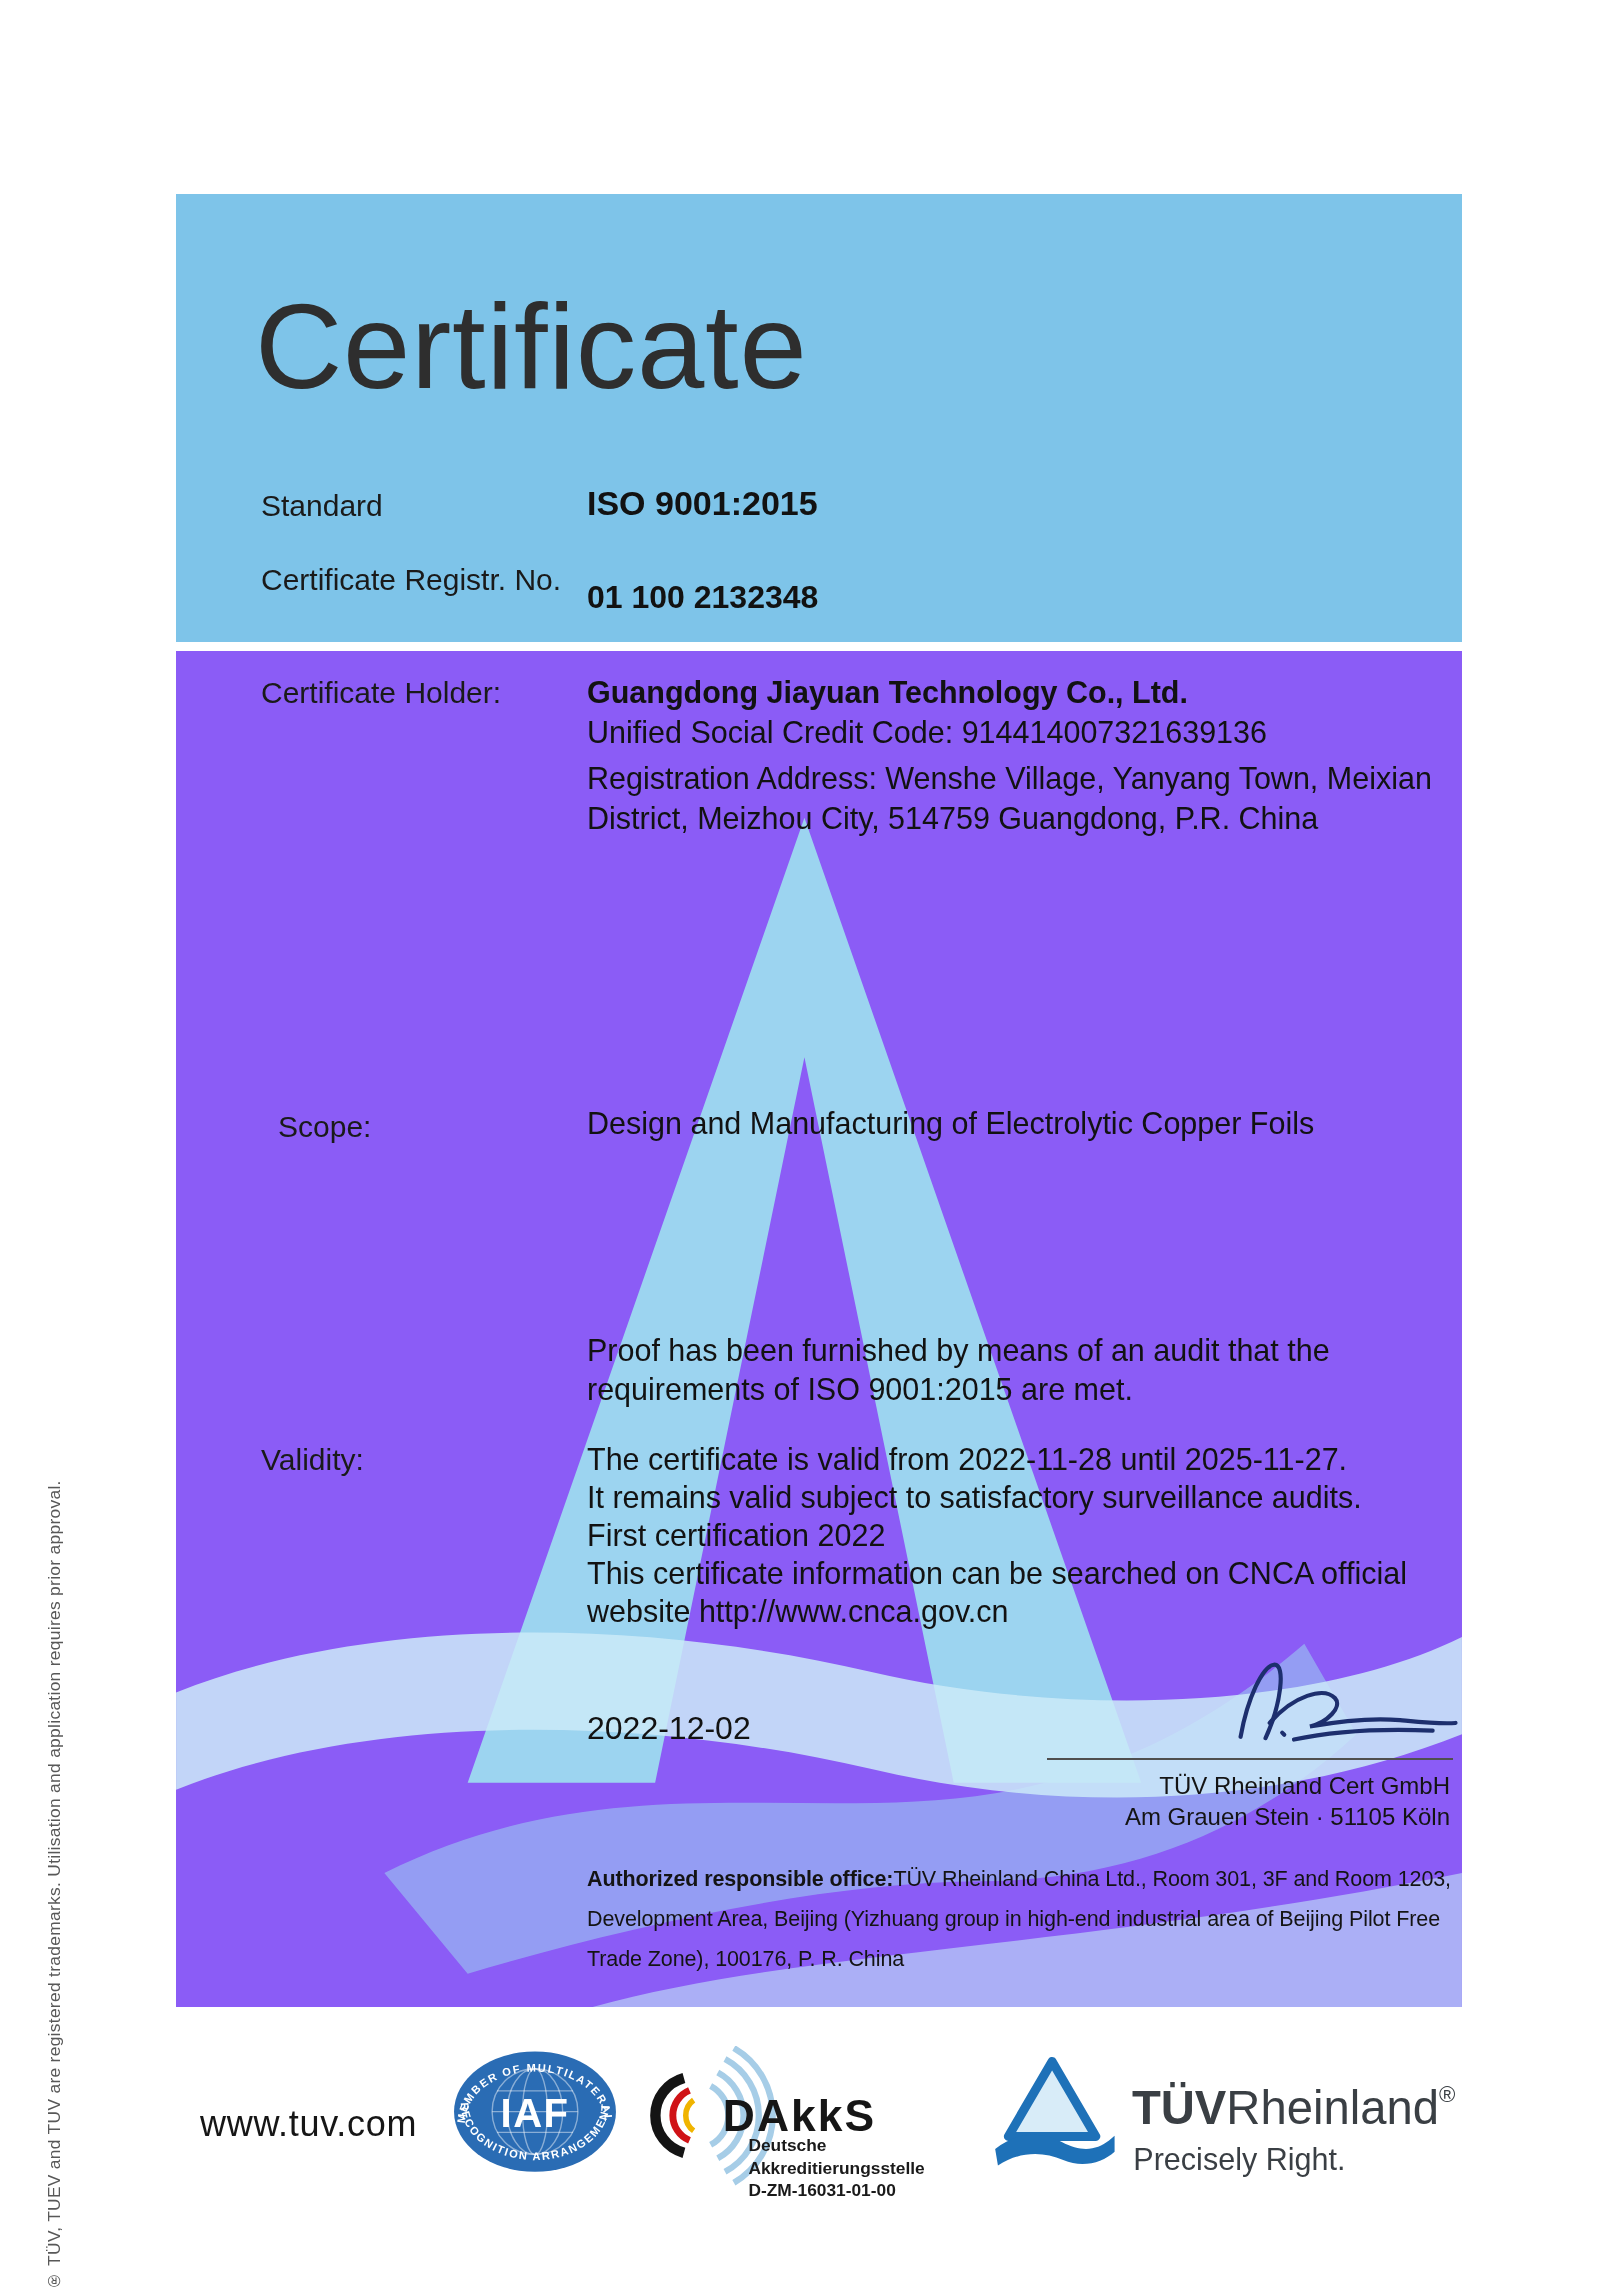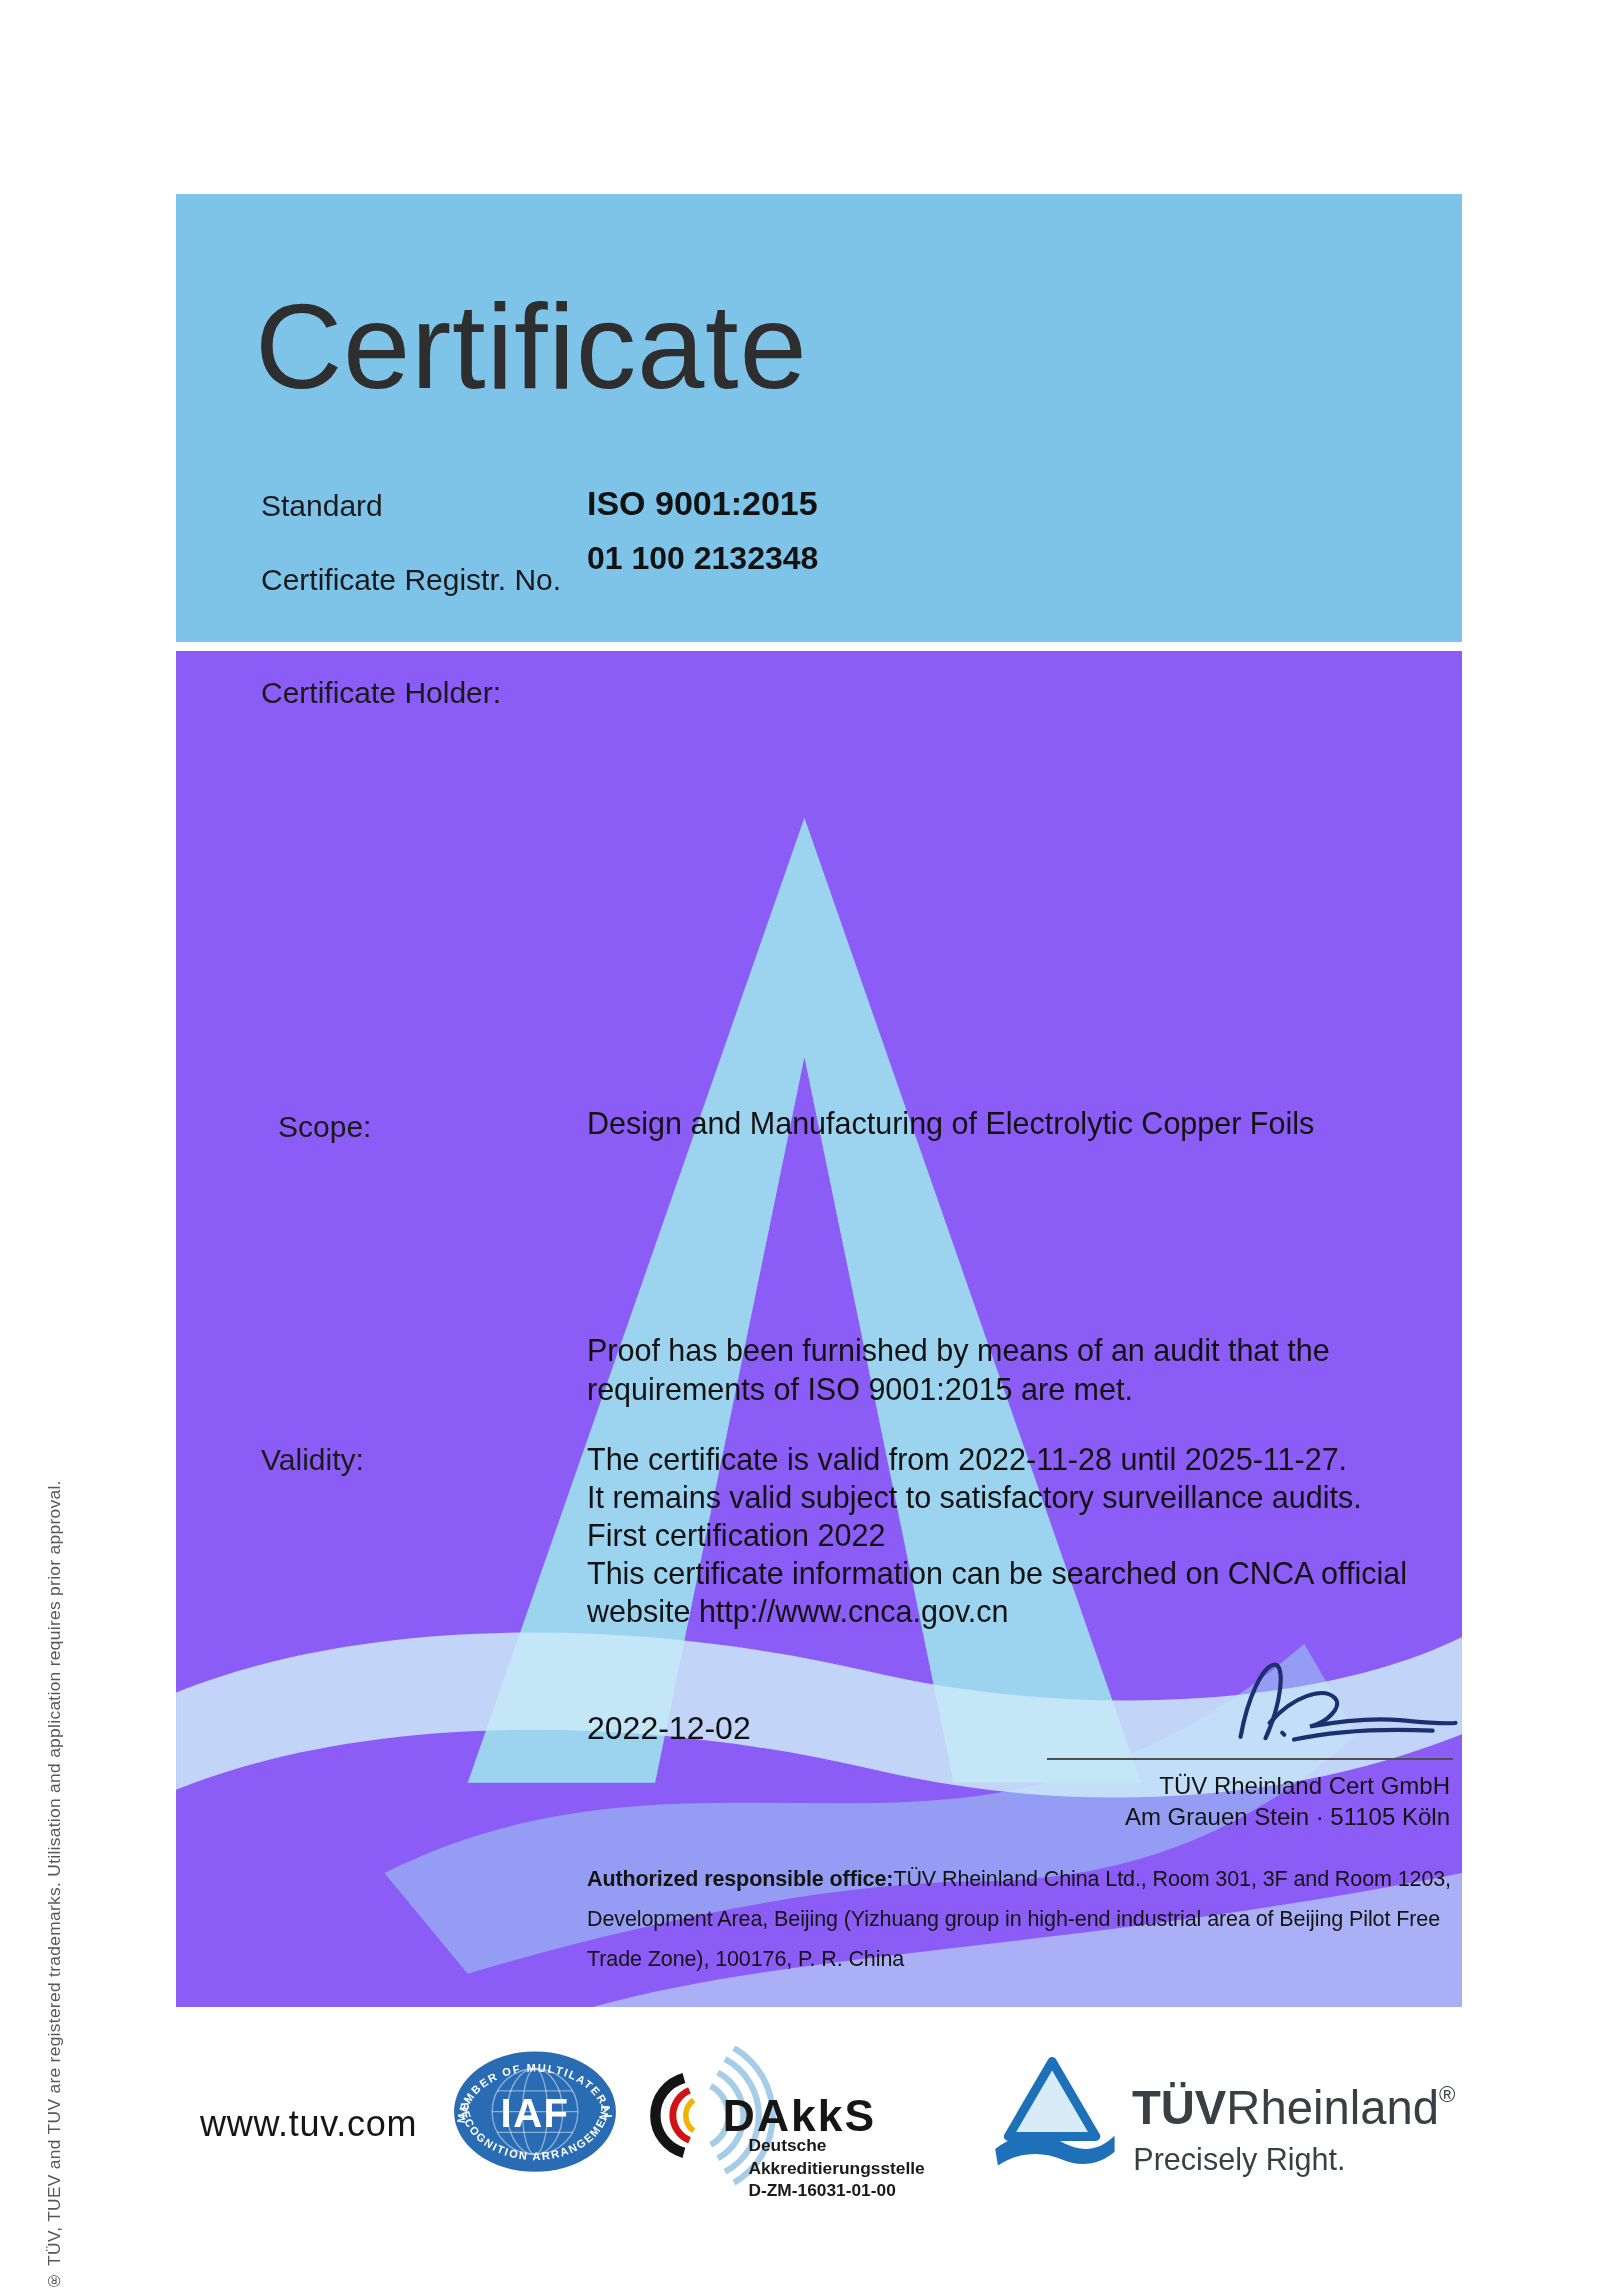--- a/index.html
+++ b/index.html
@@ -55,33 +55,39 @@
 
   <div class="side-note">® TÜV, TUEV and TUV are registered trademarks. Utilisation and application requires prior approval.</div>
 
   <div class="panel">
 
     <div class="panel-header">
       <div class="title">Certificate</div>
       <div class="lbl" style="top:295px;">Standard</div>
       <div class="val hdr-val" style="top:290px;">ISO 9001:2015</div>
       <div class="lbl" style="top:369px;">Certificate Registr. No.</div>
-      <div class="val hdr-val2" style="top:346px;text-align:center;">01 100 2132348</div>
+      <div class="val hdr-val2" style="top:385px;text-align:center;">01 100 2132348</div>
     </div>
 
     <div class="panel-body">
 
       <svg class="wm" width="1286" height="1356" viewBox="0 0 1852 1953">
         <path d="M905,240 L1390,1630 L420,1630 Z M905,585 L690,1630 L1120,1630 Z" fill="#9cd4f0" fill-rule="evenodd"></path>
         <path d="M300,1760 C620,1600 900,1690 1180,1645 C1380,1612 1520,1520 1625,1430 L1700,1560 C1570,1680 1400,1770 1160,1772 C920,1774 640,1840 420,1905 Z" fill="#9cd4f0" opacity="0.55"></path>
         <path d="M0,1500 C300,1380 700,1400 1000,1470 C1300,1540 1650,1520 1852,1420 L1852,1560 C1600,1660 1300,1680 1000,1610 C700,1540 300,1520 0,1640 Z" fill="#cbeaf8" opacity="0.85"></path>
         <path d="M600,1953 C900,1870 1300,1870 1852,1760 L1852,1953 Z" fill="#c2e6f7" opacity="0.6"></path>
       </svg>
 
       <div class="lbl" style="top:25px;">Certificate Holder:</div>
+      <div class="block" style="top:21px;">
+        <div class="b">Guangdong Jiayuan Technology Co., Ltd.</div>
+        <div>Unified Social Credit Code: 914414007321639136</div>
+        <div style="margin-top:5.6px;">Registration Address: Wenshe Village, Yanyang Town, Meixian</div>
+        <div>District, Meizhou City, 514759 Guangdong, P.R. China</div>
+      </div>
 
       <div class="lbl" style="top:459px;margin-left:17px;">Scope:</div>
       <div class="val" style="top:455px;">Design and Manufacturing of Electrolytic Copper Foils</div>
 
       <div class="block proof-block" style="top:680px;">
         <div>Proof has been furnished by means of an audit that the</div>
         <div>requirements of ISO 9001:2015 are met.</div>
       </div>
 
       <div class="lbl" style="top:792px;">Validity:</div>

